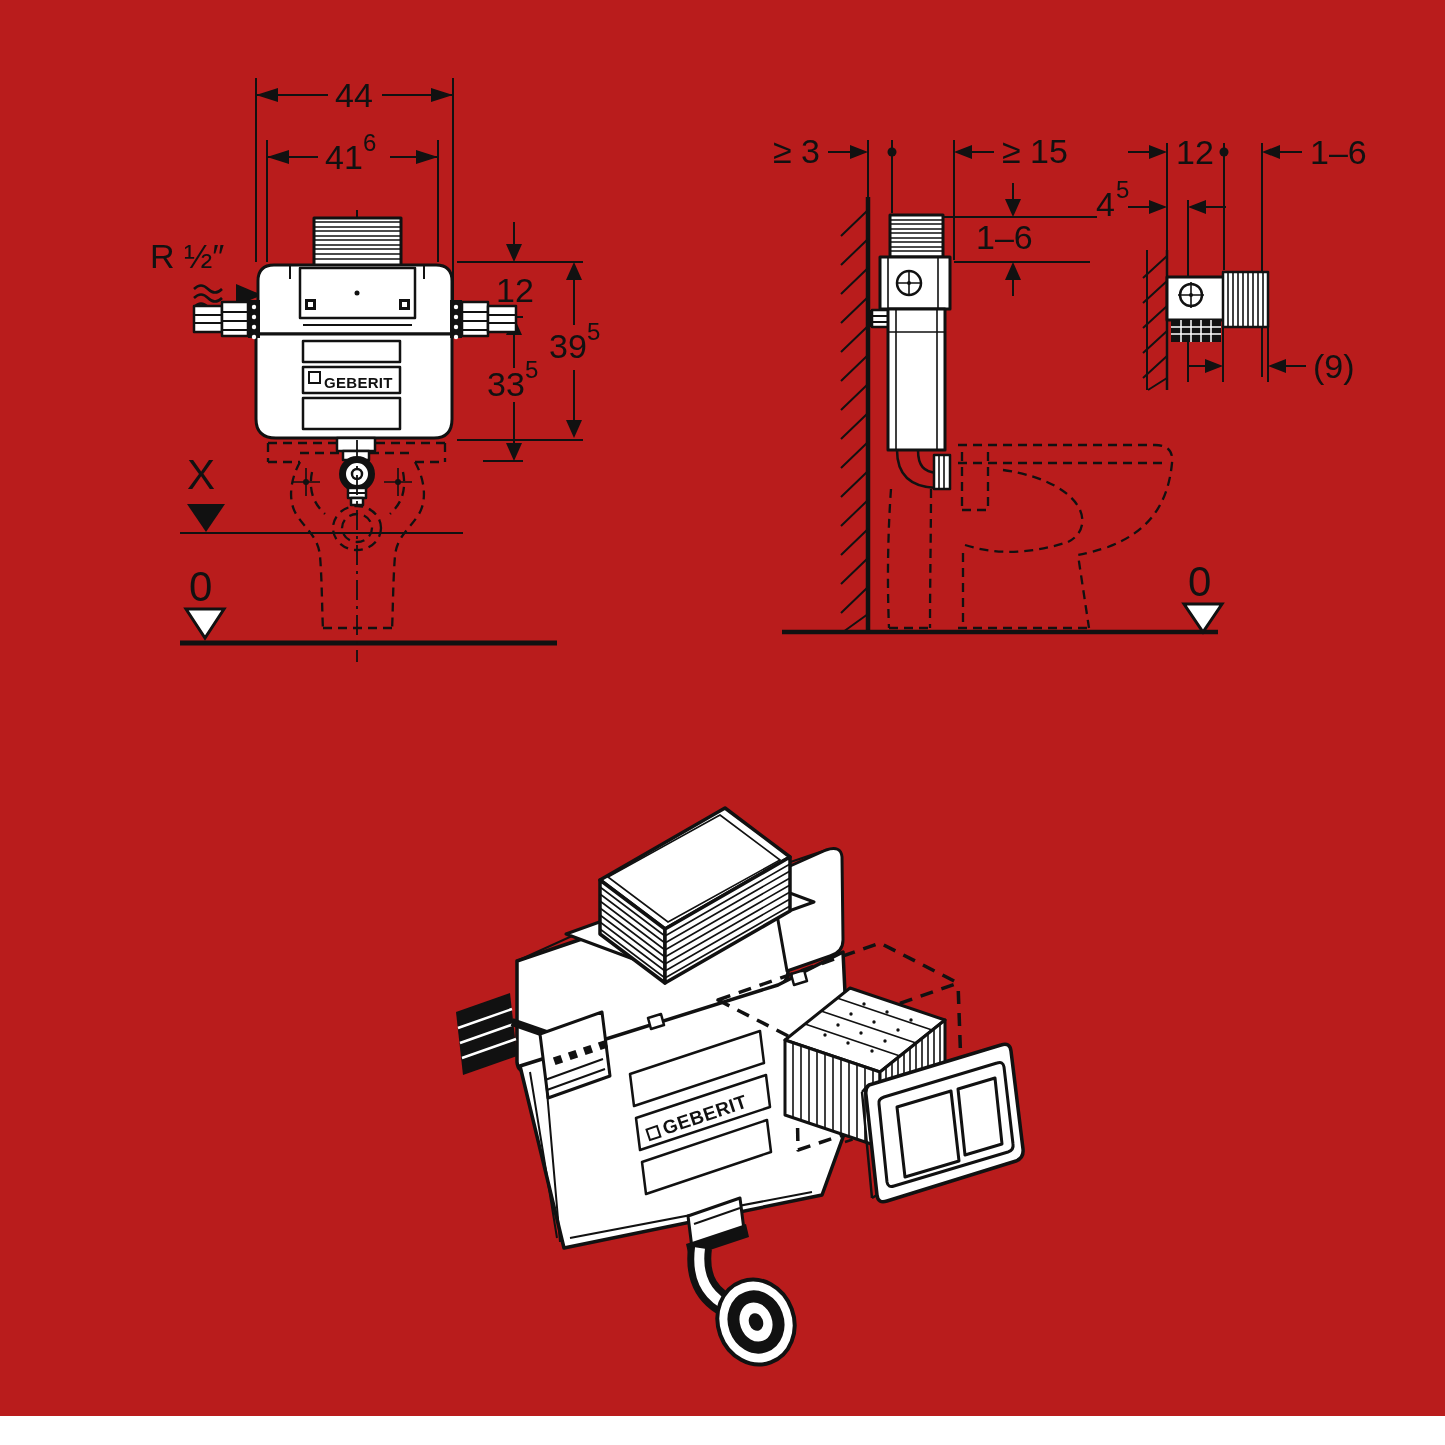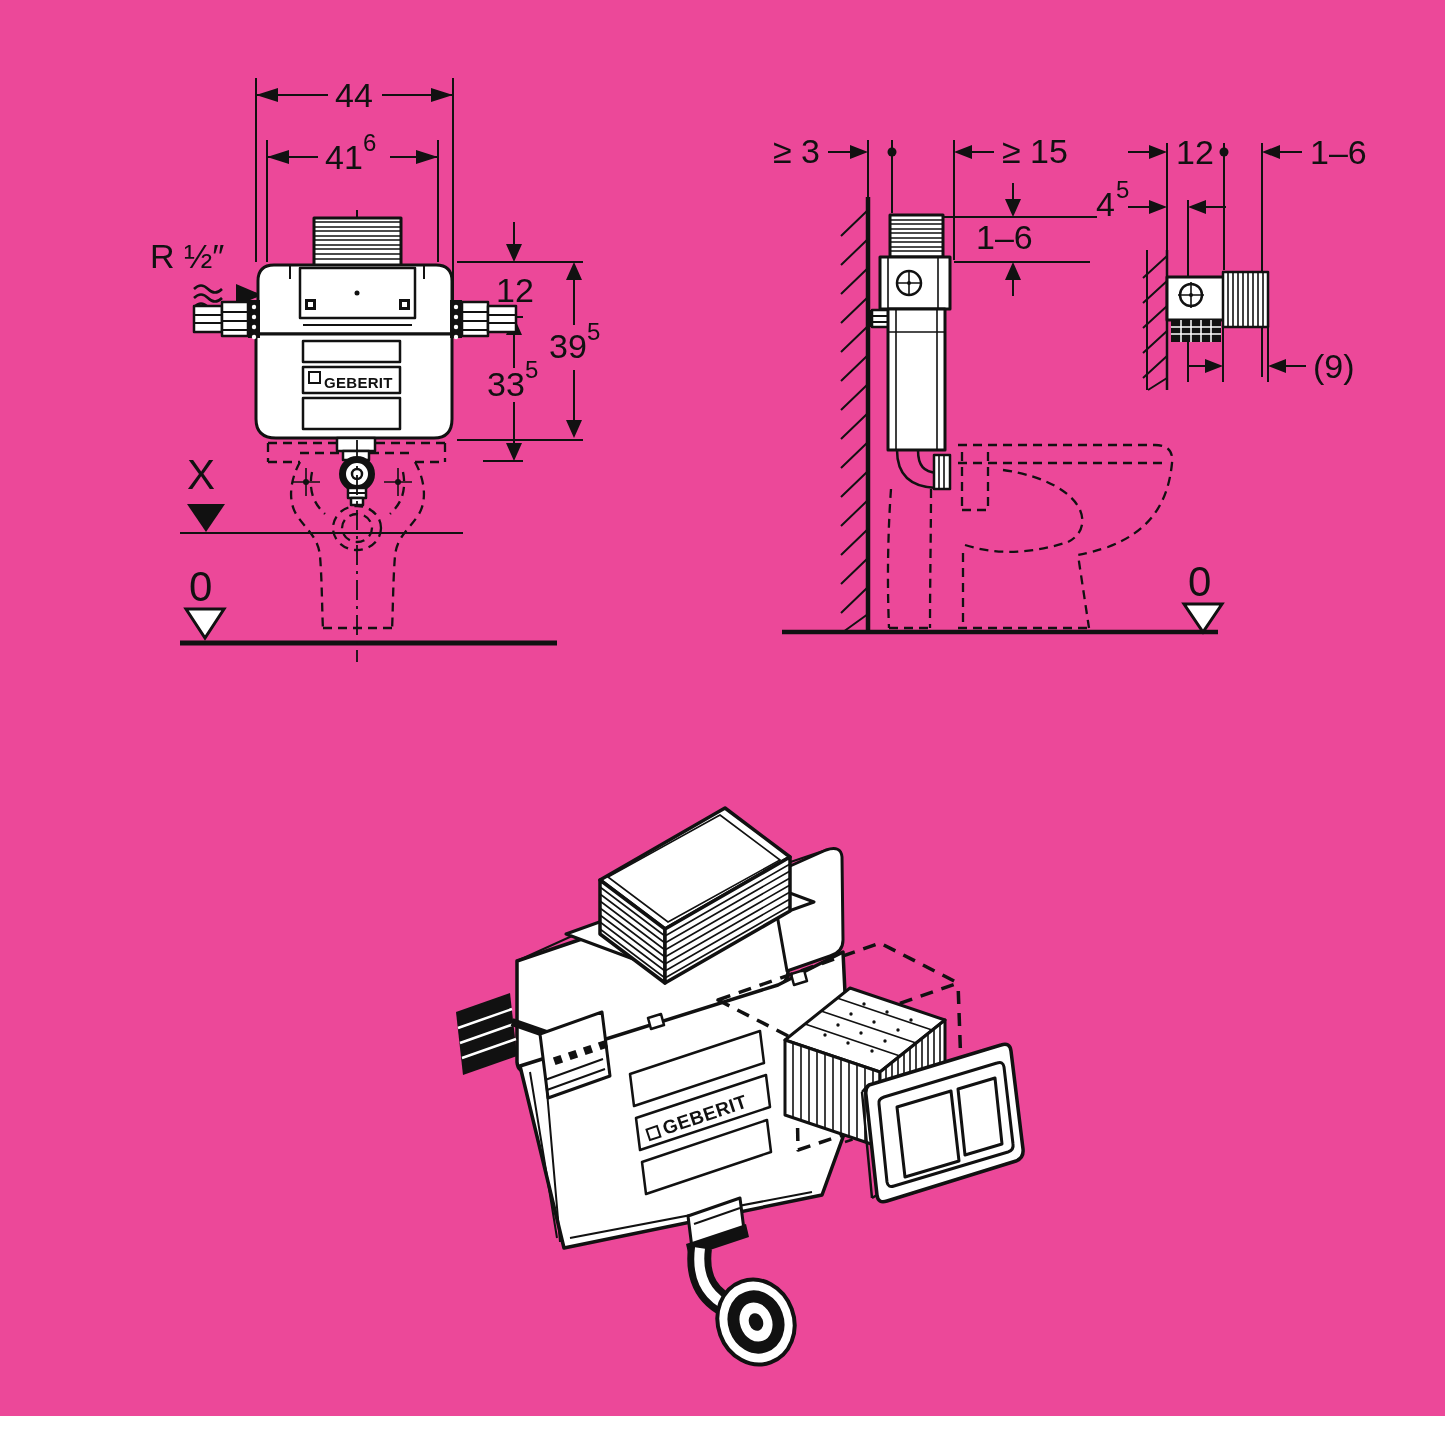--- a/index.html
+++ b/index.html
@@ -1,16 +1,16 @@
 <!DOCTYPE html>
 <html><head>
 <meta charset="utf-8">
 <style>
   html,body { margin:0; padding:0; background:#ffffff; }
-  .stage { width:1445px; height:1416px; position:relative; background:#ec4899; }
+  .stage { width:1445px; height:1416px; position:relative; background:#b91c1c; }
   svg { display:block; }
   .sh2  { fill:#fff; stroke:#111; stroke-width:2.5; stroke-linejoin:round; }
   .sh3  { fill:#fff; stroke:#111; stroke-width:3;   stroke-linejoin:round; }
   .sh35 { fill:#fff; stroke:#111; stroke-width:3.5; stroke-linejoin:round; }
   .nf   { fill:none !important; }
   .ln   { stroke:#111; stroke-width:2;   fill:none; }
   .ln15 { stroke:#111; stroke-width:1.6; fill:none; }
   .ln25 { stroke:#111; stroke-width:2.5; fill:none; }
   .dl   { stroke:#111; stroke-width:2;   fill:none; }
   .arr  { fill:#111; stroke:none; }

